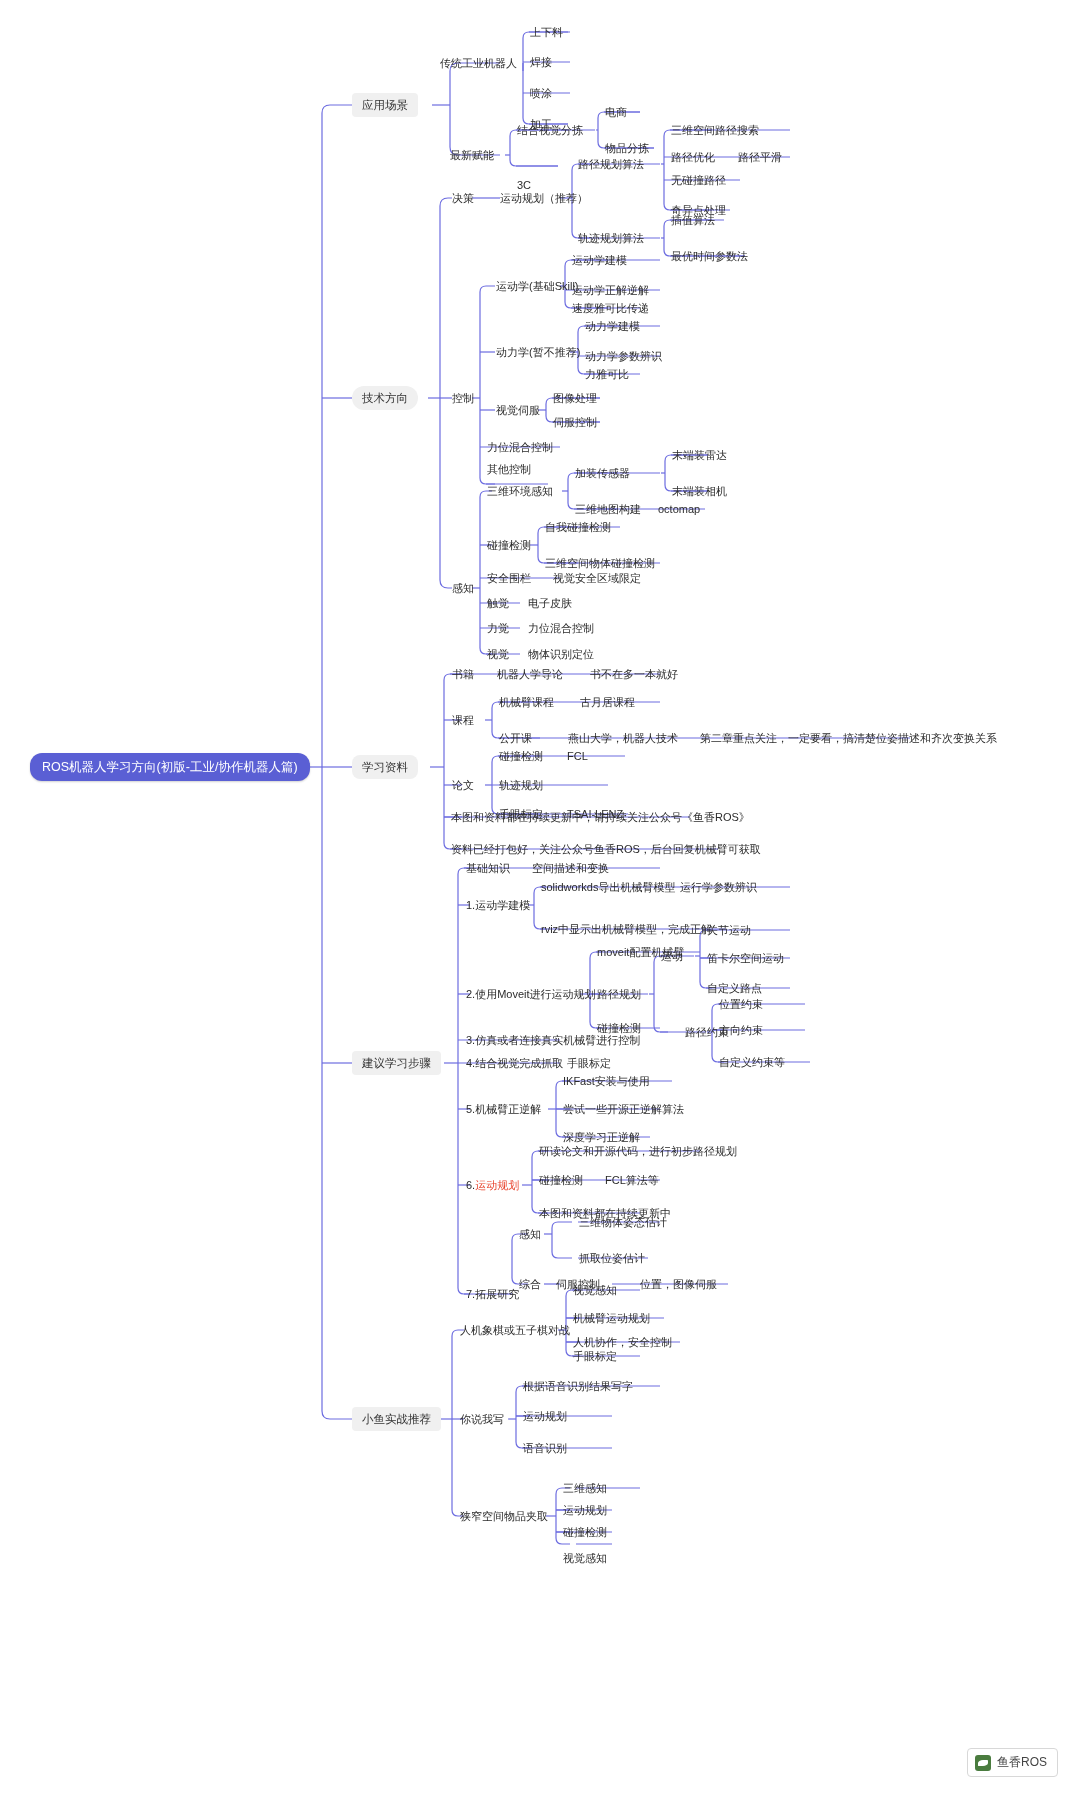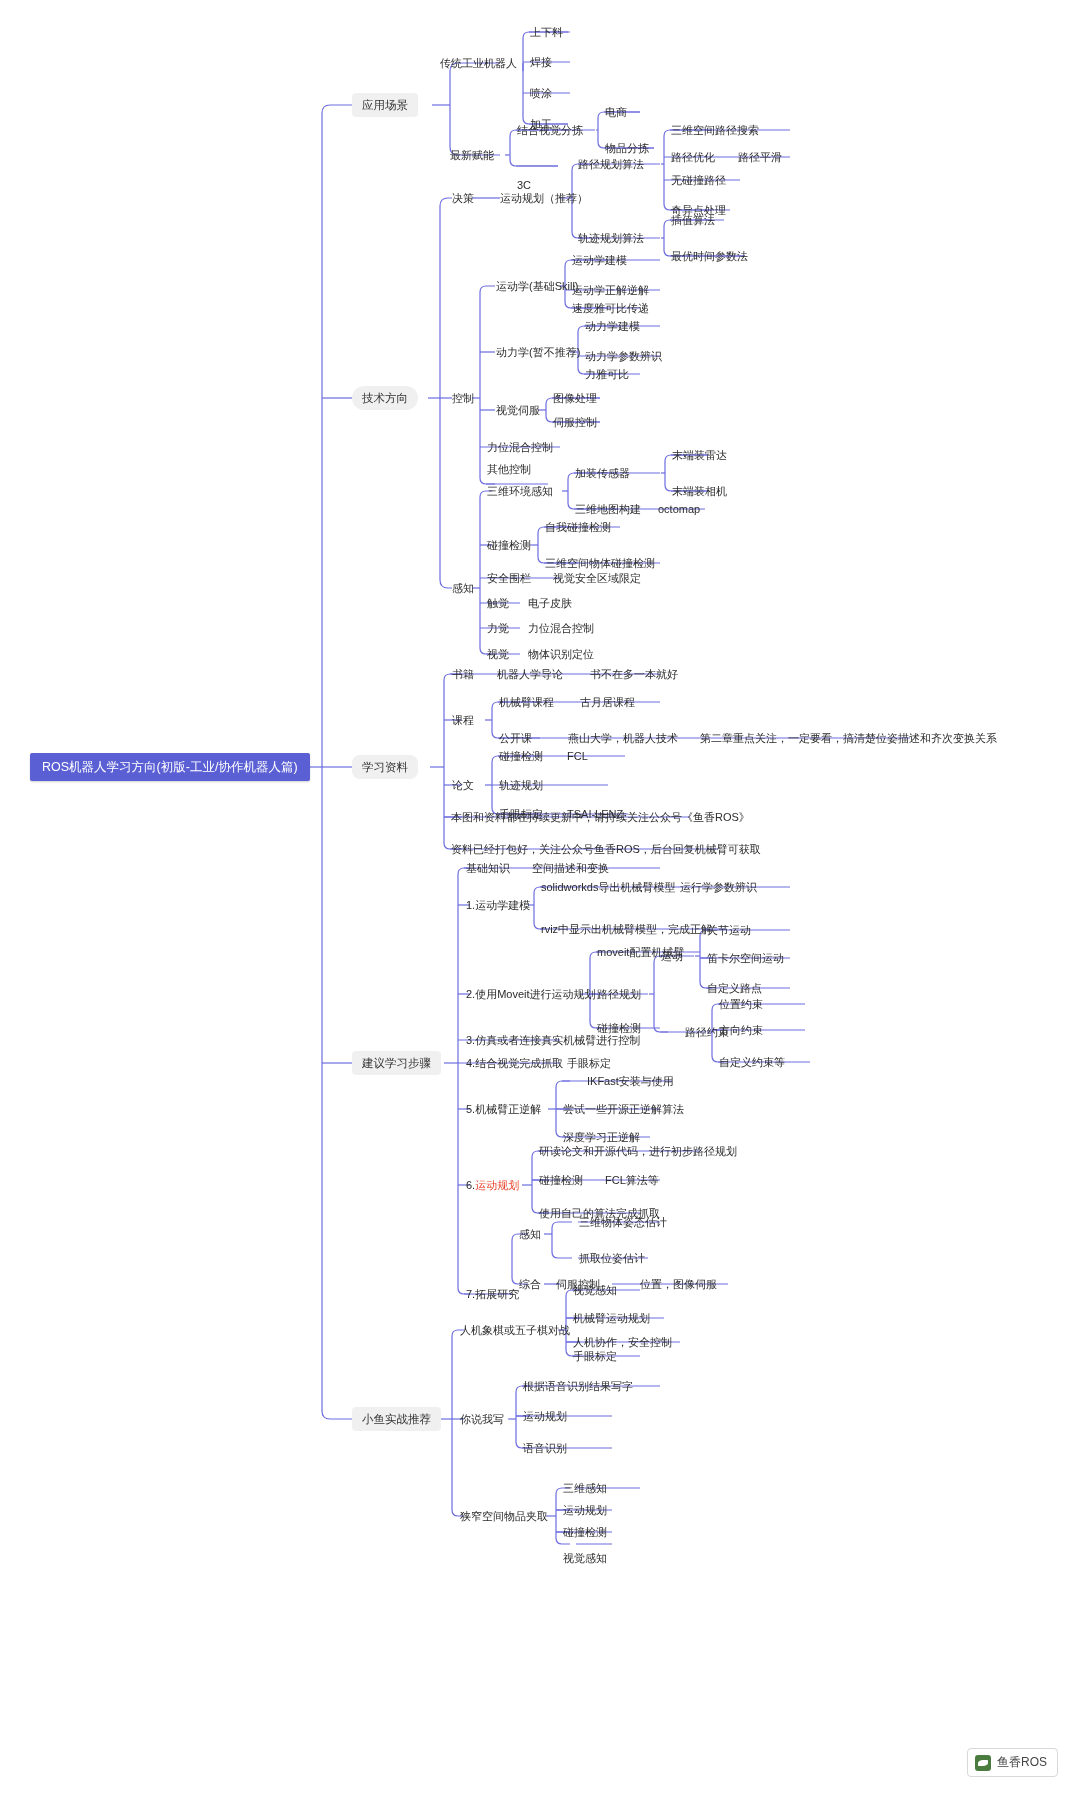--- a/index.html
+++ b/index.html
@@ -27,21 +27,21 @@
     white-space: nowrap;
     font-size: 11px;
     color: #2b2b2b;
     line-height: 14px;
     letter-spacing: 0px;
     transform: translateY(-50%);
   }
   .node.root {
     background: #5a5fd4;
     color: #ffffff;
-    border-radius: 2px;
+    border-radius: 12px;
     padding: 7px 12px;
     font-size: 12.5px;
     font-weight: normal;
     box-shadow: 0 1px 2px rgba(0,0,0,.18);
   }
   .node.level1 {
     background: #f0f0f0;
     border-radius: 4px;
     padding: 5px 10px;
     font-size: 11.5px;
@@ -466,28 +466,28 @@
   <div class="node" style="left:707px; top:930px;">关节运动</div>
   <div class="node" style="left:707px; top:958px;">笛卡尔空间运动</div>
   <div class="node" style="left:707px; top:988px;">自定义路点</div>
   <div class="node" style="left:719px; top:1004px;">位置约束</div>
   <div class="node" style="left:719px; top:1030px;">方向约束</div>
   <div class="node" style="left:719px; top:1062px;">自定义约束等</div>
   <div class="node" style="left:466px; top:1040px;">3.仿真或者连接真实机械臂进行控制</div>
   <div class="node" style="left:466px; top:1063px;">4.结合视觉完成抓取</div>
   <div class="node" style="left:567px; top:1063px;">手眼标定</div>
   <div class="node" style="left:466px; top:1109px;">5.机械臂正逆解</div>
-  <div class="node" style="left:563px; top:1081px;margin-left:24px;">IKFast安装与使用</div>
+  <div class="node" style="left:563px; top:1081px;">IKFast安装与使用</div>
   <div class="node" style="left:563px; top:1109px;">尝试一些开源正逆解算法</div>
   <div class="node" style="left:563px; top:1137px;">深度学习正逆解</div>
   <div class="node" style="left:466px; top:1185px;"><span class="num">6.</span><span class="highlight" style="color:#e8432c">运动规划</span></div>
   <div class="node" style="left:539px; top:1151px;">研读论文和开源代码，进行初步路径规划</div>
   <div class="node" style="left:539px; top:1180px;">碰撞检测</div>
   <div class="node" style="left:605px; top:1180px;">FCL算法等</div>
-  <div class="node" style="left:539px; top:1213px;">使用自己的算法完成抓取</div>
+  <div class="node" style="left:539px; top:1213px;">本图和资料都在持续更新中</div>
   <div class="node" style="left:466px; top:1294px;">7.拓展研究</div>
   <div class="node" style="left:519px; top:1234px;">感知</div>
   <div class="node" style="left:519px; top:1284px;">综合</div>
   <div class="node" style="left:579px; top:1222px;">三维物体姿态估计</div>
   <div class="node" style="left:579px; top:1258px;">抓取位姿估计</div>
   <div class="node" style="left:556px; top:1284px;">伺服控制</div>
   <div class="node" style="left:640px; top:1284px;">位置，图像伺服</div>
 
   <div class="node level1" style="left:352px; top:1419px;">小鱼实战推荐</div>
   <div class="node" style="left:460px; top:1330px;">人机象棋或五子棋对战</div>

